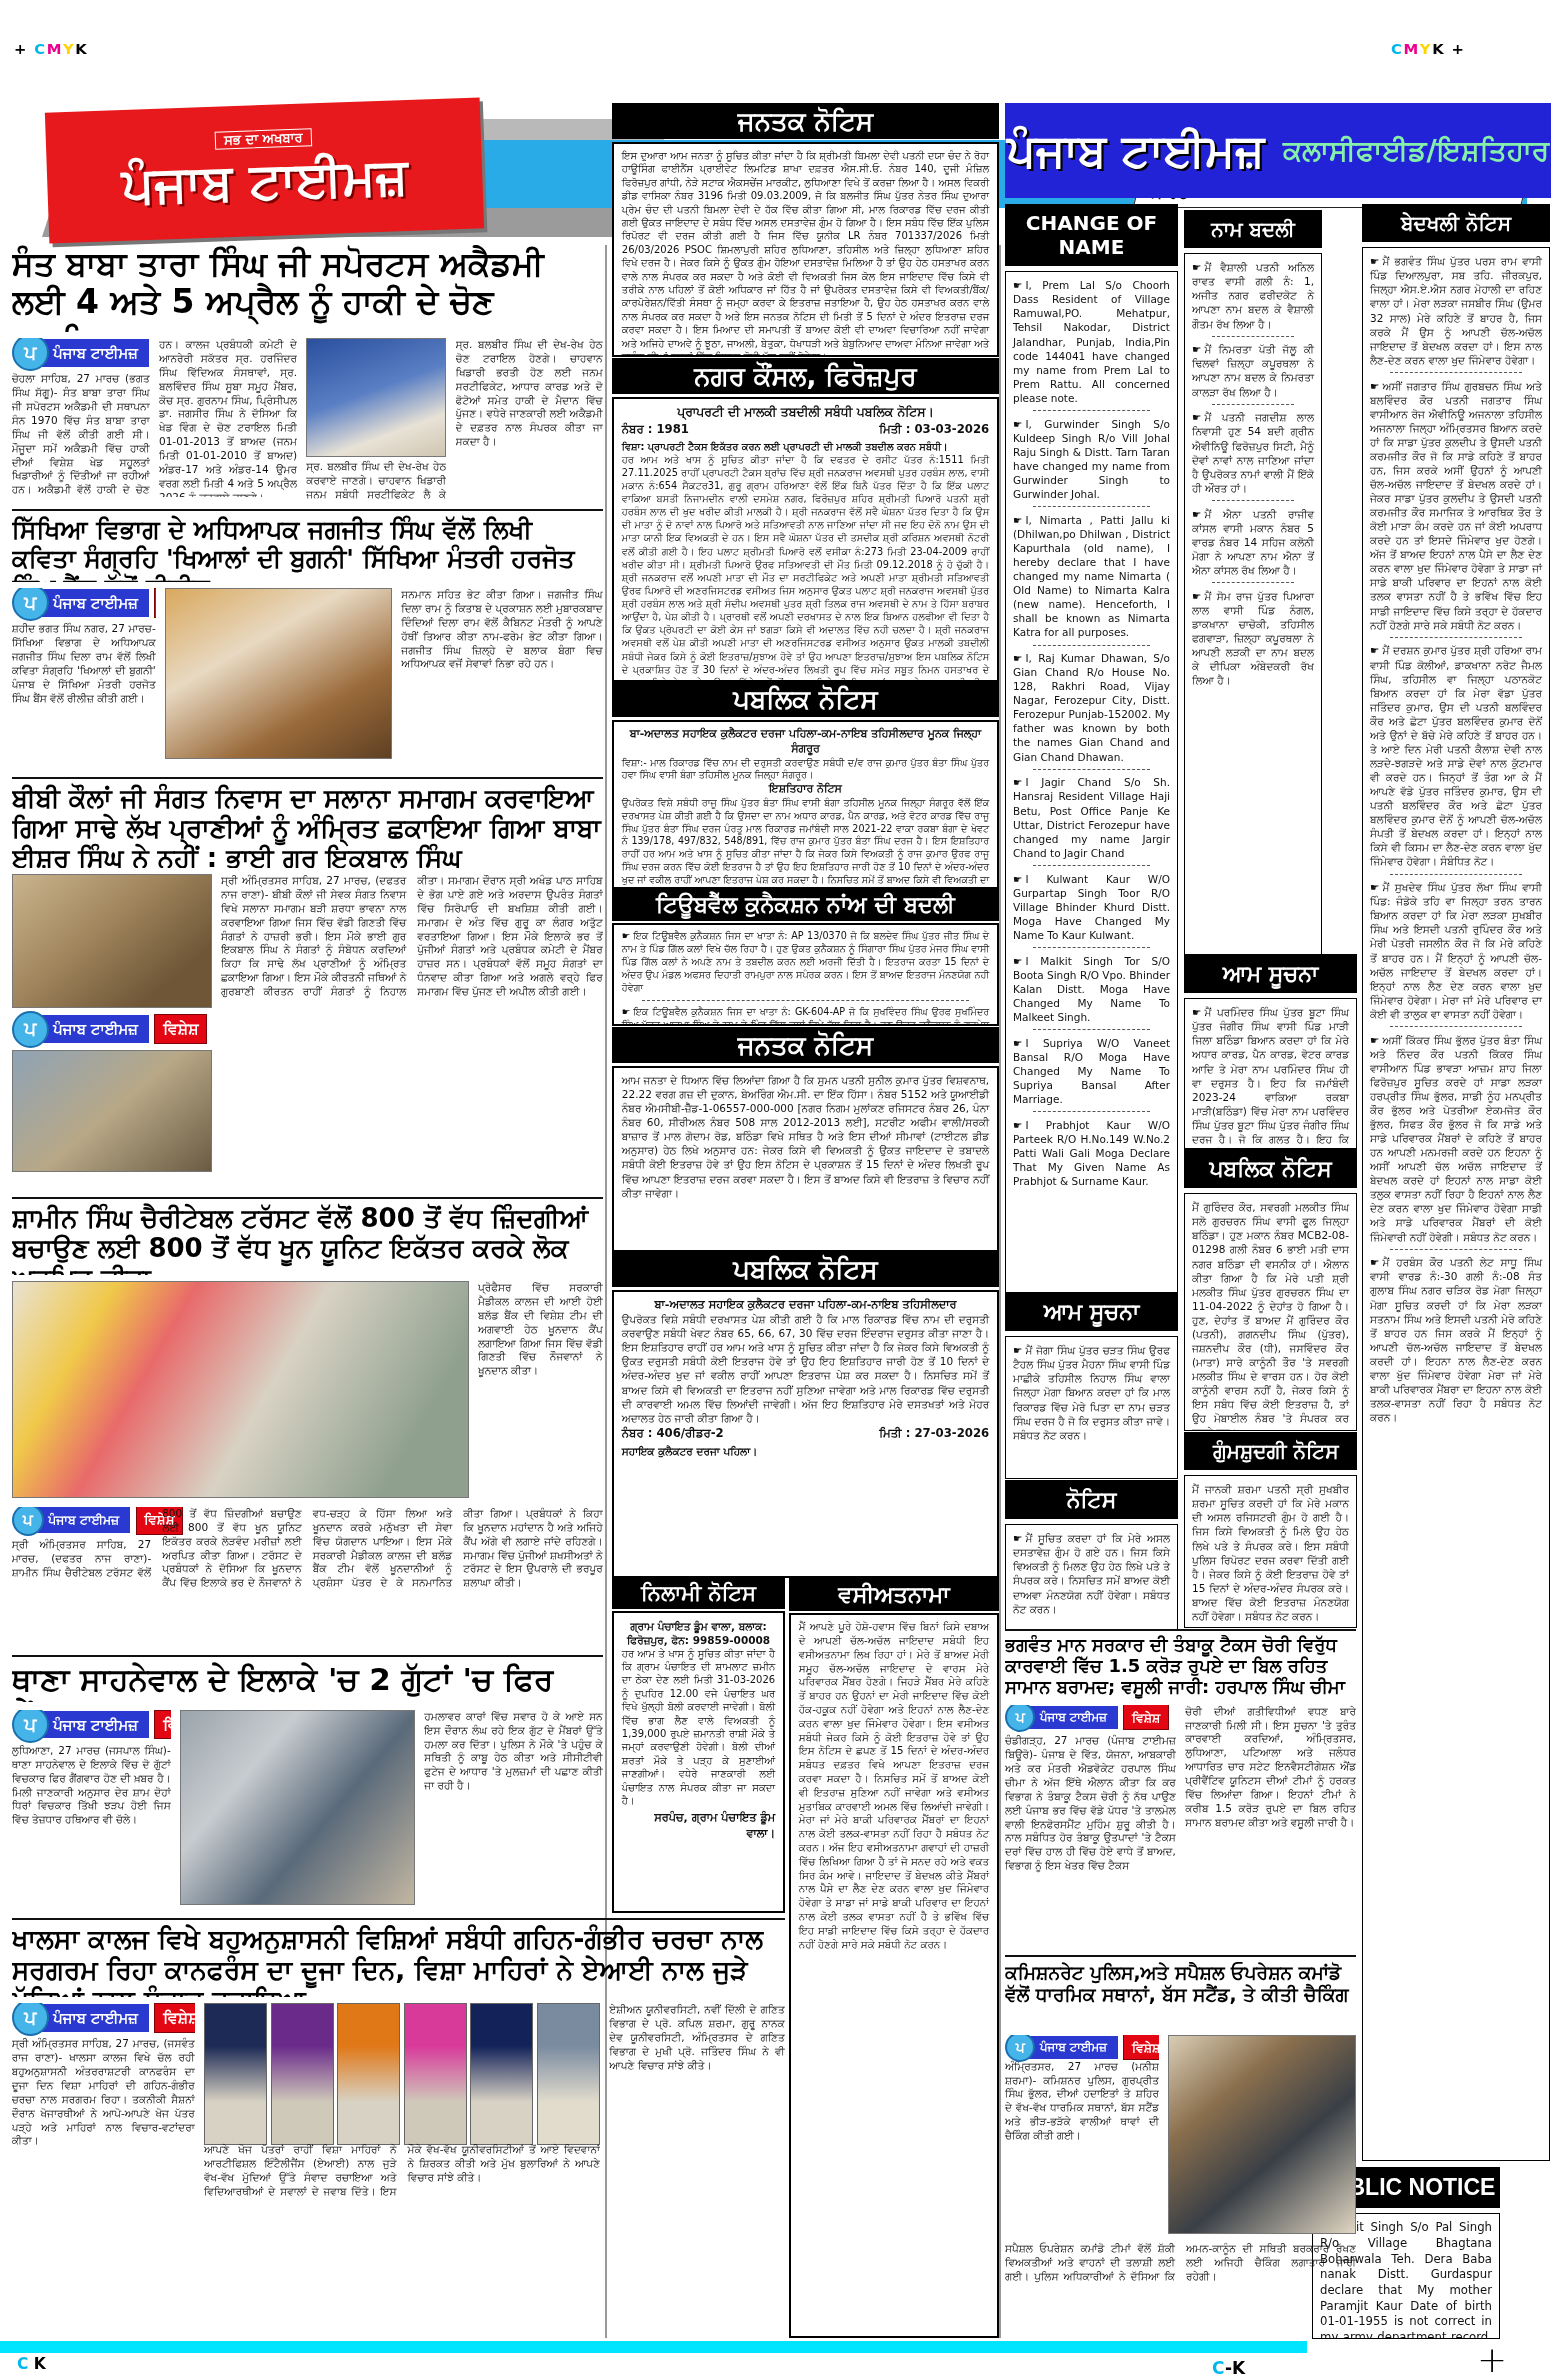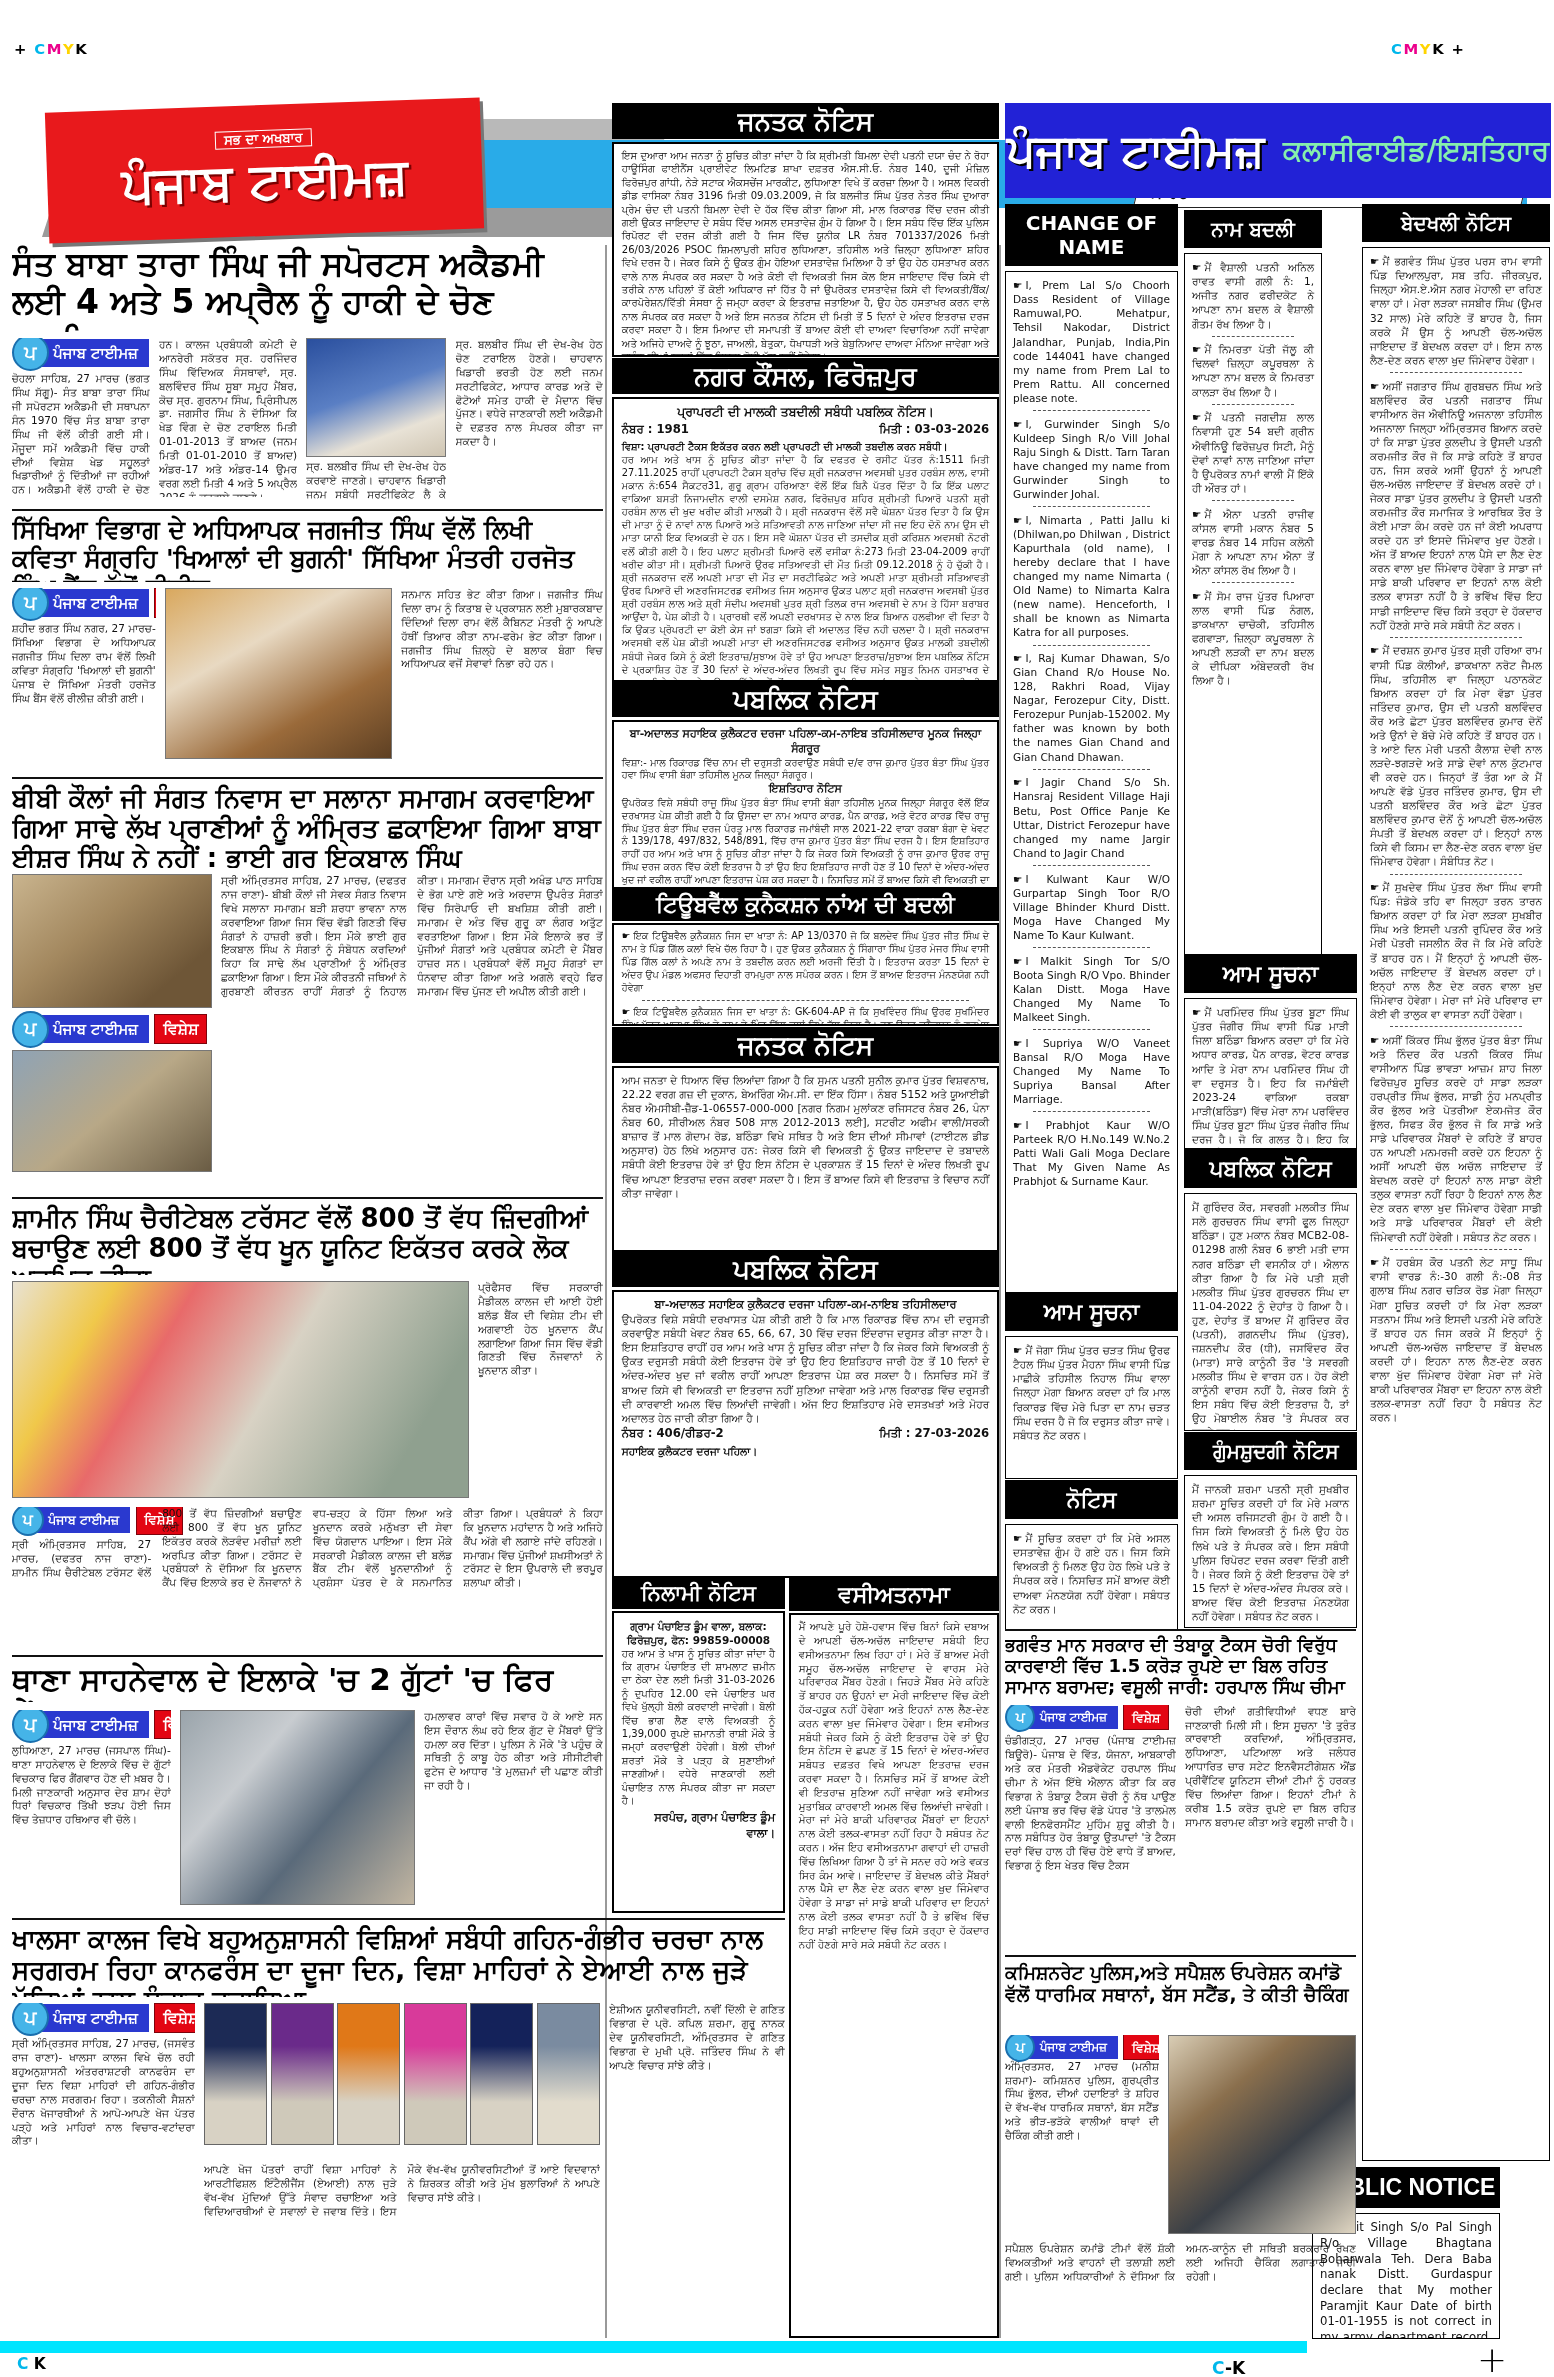--- a/index.html
+++ b/index.html
@@ -169,21 +169,21 @@
       </div>
       <div style="flex:0 0 396px;">
         <div class="strip" style="height:140px;">
           <div style="background:linear-gradient(180deg,#1c2a55 30%,#d8d2c4 70%);"></div>
           <div style="background:linear-gradient(180deg,#6a2a8a 30%,#cfc9ba 70%);"></div>
           <div style="background:linear-gradient(180deg,#e07818 30%,#d8d2c4 70%);"></div>
           <div style="background:linear-gradient(180deg,#d83a9a 30%,#cfc9ba 70%);"></div>
           <div style="background:linear-gradient(180deg,#14225a 30%,#d8d2c4 70%);"></div>
           <div style="background:linear-gradient(180deg,#7a8ba0 30%,#e2dccd 70%);"></div>
         </div>
-        <div class="bd" style="margin-top:20px;height:175px;column-count:2;column-gap:11px;">ਆਪਣੇ ਖੋਜ ਪੱਤਰਾਂ ਰਾਹੀਂ ਵਿਸ਼ਾ ਮਾਹਿਰਾਂ ਨੇ ਆਰਟੀਫਿਸ਼ਲ ਇੰਟੈਲੀਜੈਂਸ (ਏਆਈ) ਨਾਲ ਜੁੜੇ ਵੱਖ-ਵੱਖ ਮੁੱਦਿਆਂ ਉੱਤੇ ਸੰਵਾਦ ਰਚਾਇਆ ਅਤੇ ਵਿਦਿਆਰਥੀਆਂ ਦੇ ਸਵਾਲਾਂ ਦੇ ਜਵਾਬ ਦਿੱਤੇ। ਇਸ ਮੌਕੇ ਵੱਖ-ਵੱਖ ਯੂਨੀਵਰਸਿਟੀਆਂ ਤੋਂ ਆਏ ਵਿਦਵਾਨਾਂ ਨੇ ਸ਼ਿਰਕਤ ਕੀਤੀ ਅਤੇ ਮੁੱਖ ਬੁਲਾਰਿਆਂ ਨੇ ਆਪਣੇ ਵਿਚਾਰ ਸਾਂਝੇ ਕੀਤੇ।</div>
+        <div class="bd" style="margin-top:0;height:175px;column-count:2;column-gap:11px;">ਆਪਣੇ ਖੋਜ ਪੱਤਰਾਂ ਰਾਹੀਂ ਵਿਸ਼ਾ ਮਾਹਿਰਾਂ ਨੇ ਆਰਟੀਫਿਸ਼ਲ ਇੰਟੈਲੀਜੈਂਸ (ਏਆਈ) ਨਾਲ ਜੁੜੇ ਵੱਖ-ਵੱਖ ਮੁੱਦਿਆਂ ਉੱਤੇ ਸੰਵਾਦ ਰਚਾਇਆ ਅਤੇ ਵਿਦਿਆਰਥੀਆਂ ਦੇ ਸਵਾਲਾਂ ਦੇ ਜਵਾਬ ਦਿੱਤੇ। ਇਸ ਮੌਕੇ ਵੱਖ-ਵੱਖ ਯੂਨੀਵਰਸਿਟੀਆਂ ਤੋਂ ਆਏ ਵਿਦਵਾਨਾਂ ਨੇ ਸ਼ਿਰਕਤ ਕੀਤੀ ਅਤੇ ਮੁੱਖ ਬੁਲਾਰਿਆਂ ਨੇ ਆਪਣੇ ਵਿਚਾਰ ਸਾਂਝੇ ਕੀਤੇ।</div>
       </div>
       <div class="bd" style="flex:1;height:323px;">ਏਸ਼ੀਅਨ ਯੂਨੀਵਰਸਿਟੀ, ਨਵੀਂ ਦਿੱਲੀ ਦੇ ਗਣਿਤ ਵਿਭਾਗ ਦੇ ਪ੍ਰੋ. ਕਪਿਲ ਸ਼ਰਮਾ, ਗੁਰੂ ਨਾਨਕ ਦੇਵ ਯੂਨੀਵਰਸਿਟੀ, ਅੰਮ੍ਰਿਤਸਰ ਦੇ ਗਣਿਤ ਵਿਭਾਗ ਦੇ ਮੁਖੀ ਪ੍ਰੋ. ਜਤਿੰਦਰ ਸਿੰਘ ਨੇ ਵੀ ਆਪਣੇ ਵਿਚਾਰ ਸਾਂਝੇ ਕੀਤੇ।</div>
     </div>
   </div>
 
   <div class="abs" style="left:612px;top:103px;width:387px;height:250px;">
     <div class="nhead">ਜਨਤਕ ਨੋਟਿਸ</div>
     <div class="nw" style="height:211px;margin-top:2.3px;">
       <div class="nbody" style="font-size:10px;">
         <span>ਇਸ ਦੁਆਰਾ ਆਮ ਜਨਤਾ ਨੂੰ ਸੂਚਿਤ ਕੀਤਾ ਜਾਂਦਾ ਹੈ ਕਿ ਸ਼੍ਰੀਮਤੀ ਬਿਮਲਾ ਦੇਵੀ ਪਤਨੀ ਦਯਾ ਚੰਦ ਨੇ ਰੋਹਾ ਹਾਊਸਿੰਗ ਫਾਈਨੈਂਸ ਪ੍ਰਾਈਵੇਟ ਲਿਮਟਿਡ ਸ਼ਾਖਾ ਦਫ਼ਤਰ ਐਸ.ਸੀ.ਓ. ਨੰਬਰ 140, ਦੂਜੀ ਮੰਜ਼ਿਲ ਫਿਰੋਜ਼ਪੁਰ ਗਾਂਧੀ, ਨੇੜੇ ਸਟਾਕ ਐਕਸਚੇਂਜ ਮਾਰਕੀਟ, ਲੁਧਿਆਣਾ ਵਿਖੇ ਤੋਂ ਕਰਜ਼ਾ ਲਿਆ ਹੈ। ਅਸਲ ਵਿਕਰੀ ਡੀਡ ਵਾਸਿਕਾ ਨੰਬਰ 3196 ਮਿਤੀ 09.03.2009, ਜੋ ਕਿ ਬਲਜੀਤ ਸਿੰਘ ਪੁੱਤਰ ਨੇਤਰ ਸਿੰਘ ਦੁਆਰਾ ਪ੍ਰੇਮ ਚੰਦ ਦੀ ਪਤਨੀ ਬਿਮਲਾ ਦੇਵੀ ਦੇ ਹੱਕ ਵਿੱਚ ਕੀਤਾ ਗਿਆ ਸੀ, ਮਾਲ ਰਿਕਾਰਡ ਵਿੱਚ ਦਰਜ ਕੀਤੀ ਗਈ ਉਕਤ ਜਾਇਦਾਦ ਦੇ ਸਬੰਧ ਵਿੱਚ ਅਸਲ ਦਸਤਾਵੇਜ਼ ਗੁੰਮ ਹੋ ਗਿਆ ਹੈ। ਇਸ ਸਬੰਧ ਵਿੱਚ ਇੱਕ ਪੁਲਿਸ ਰਿਪੋਰਟ ਵੀ ਦਰਜ ਕੀਤੀ ਗਈ ਹੈ ਜਿਸ ਵਿੱਚ ਯੂਨੀਕ LR ਨੰਬਰ 701337/2026 ਮਿਤੀ 26/03/2026 PSOC ਸ਼ਿਮਲਾਪੁਰੀ ਸ਼ਹਿਰ ਲੁਧਿਆਣਾ, ਤਹਿਸੀਲ ਅਤੇ ਜ਼ਿਲ੍ਹਾ ਲੁਧਿਆਣਾ ਸ਼ਹਿਰ ਵਿਖੇ ਦਰਜ ਹੈ। ਜੇਕਰ ਕਿਸੇ ਨੂੰ ਉਕਤ ਗੁੰਮ ਹੋਇਆ ਦਸਤਾਵੇਜ਼ ਮਿਲਿਆ ਹੈ ਤਾਂ ਉਹ ਹੇਠ ਹਸਤਾਖਰ ਕਰਨ ਵਾਲੇ ਨਾਲ ਸੰਪਰਕ ਕਰ ਸਕਦਾ ਹੈ ਅਤੇ ਕੋਈ ਵੀ ਵਿਅਕਤੀ ਜਿਸ ਕੋਲ ਇਸ ਜਾਇਦਾਦ ਵਿੱਚ ਕਿਸੇ ਵੀ ਤਰੀਕੇ ਨਾਲ ਪਹਿਲਾਂ ਤੋਂ ਕੋਈ ਅਧਿਕਾਰ ਜਾਂ ਹਿੱਤ ਹੈ ਜਾਂ ਉਪਰੋਕਤ ਦਸਤਾਵੇਜ਼ ਕਿਸੇ ਵੀ ਵਿਅਕਤੀ/ਬੈਂਕ/ਕਾਰਪੋਰੇਸ਼ਨ/ਵਿੱਤੀ ਸੰਸਥਾ ਨੂੰ ਜਮ੍ਹਾ ਕਰਵਾ ਕੇ ਇਤਰਾਜ਼ ਜਤਾਇਆ ਹੈ, ਉਹ ਹੇਠ ਹਸਤਾਖਰ ਕਰਨ ਵਾਲੇ ਨਾਲ ਸੰਪਰਕ ਕਰ ਸਕਦਾ ਹੈ ਅਤੇ ਇਸ ਜਨਤਕ ਨੋਟਿਸ ਦੀ ਮਿਤੀ ਤੋਂ 5 ਦਿਨਾਂ ਦੇ ਅੰਦਰ ਇਤਰਾਜ਼ ਦਰਜ ਕਰਵਾ ਸਕਦਾ ਹੈ। ਇਸ ਮਿਆਦ ਦੀ ਸਮਾਪਤੀ ਤੋਂ ਬਾਅਦ ਕੋਈ ਵੀ ਦਾਅਵਾ ਵਿਚਾਰਿਆ ਨਹੀਂ ਜਾਵੇਗਾ ਅਤੇ ਅਜਿਹੇ ਦਾਅਵੇ ਨੂੰ ਝੂਠਾ, ਜਾਅਲੀ, ਬੇਤੁਕਾ, ਧੋਖਾਧੜੀ ਅਤੇ ਬੇਬੁਨਿਆਦ ਦਾਅਵਾ ਮੰਨਿਆ ਜਾਵੇਗਾ ਅਤੇ ਕਾਨੂੰਨ ਦੀਆਂ ਨਜ਼ਰਾਂ ਵਿੱਚ ਇਸਦਾ ਕੋਈ ਮੁੱਲ ਨਹੀਂ ਹੋਵੇਗਾ।</span>

